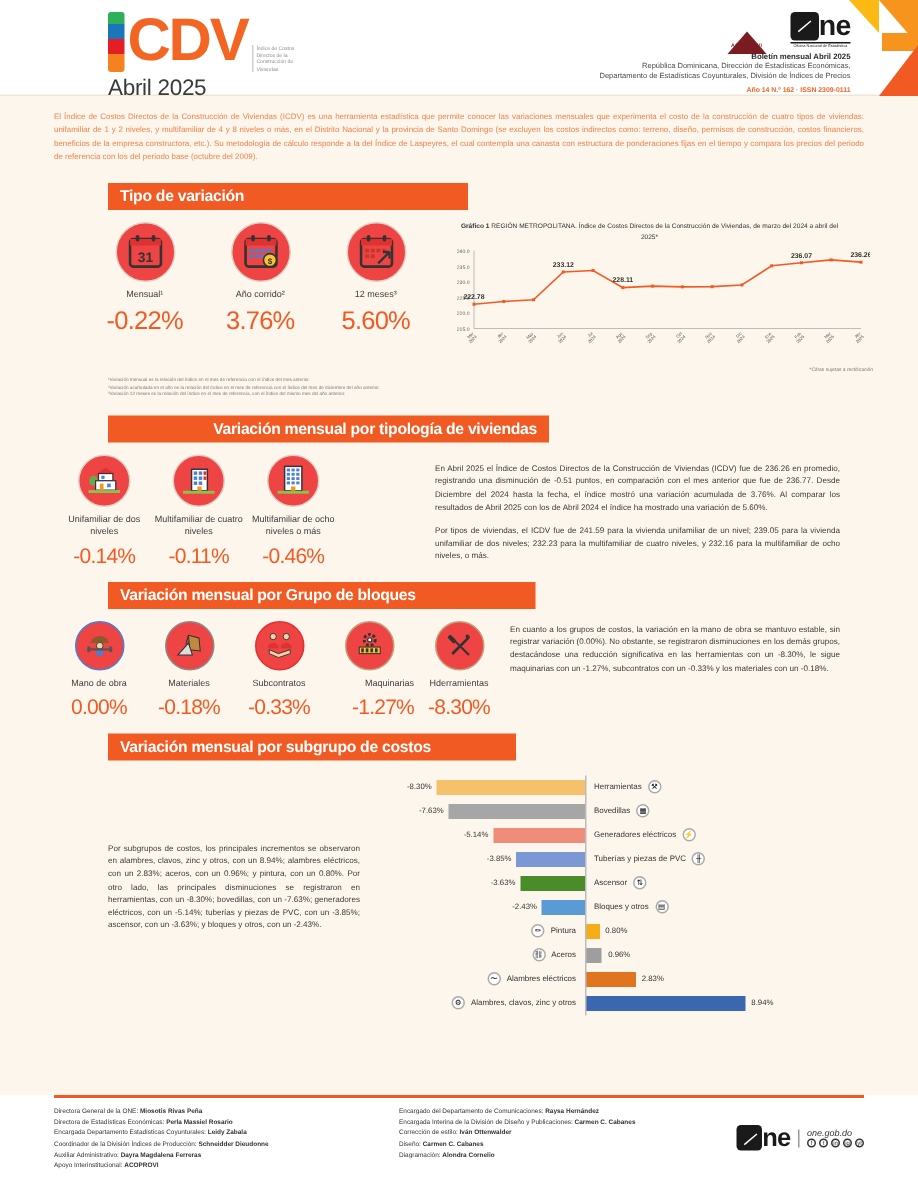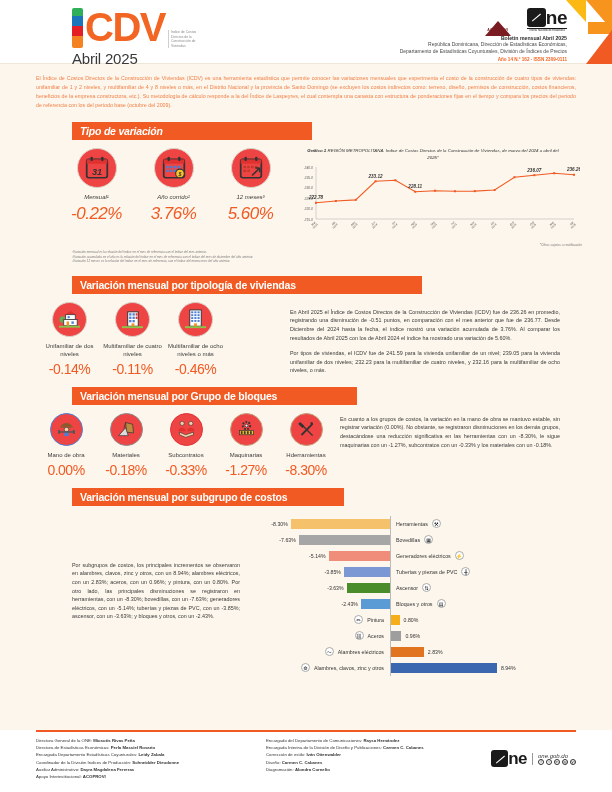--- a/index.html
+++ b/index.html
@@ -77,21 +77,21 @@
   .intro {
     margin: 10px 36px 0 36px; font-size: 5.3px; line-height: 9px;
     color: #f0824a; text-align: justify;
   }
 
   
   .sec-bar {
     background: #f15a22; color: #fff; font-size: 10.5px; font-weight: bold;
     padding: 3px 8px; margin: 0 0 0 72px; width: 240px; letter-spacing: -.2px;
   }
-  .sec-bar.wide { width: 350px; }
+  .sec-bar.wide { width: 294px; text-align: right; }
   .sec-bar.wide2 { width: 285px; }
   .sec-bar.wide3 { width: 272px; }
 
   
   .stats-row { display: flex; }
   .stat { text-align: center; }
   .circ {
     width: 40px; height: 40px; border-radius: 50%; border: 1.6px solid #d9d2c6;
     margin: 0 auto; display: flex; align-items: center; justify-content: center;
     background: #ef4444;
@@ -183,21 +183,21 @@
     <div class="corner">
       <i class="c1"></i>
         <i class="c4"></i>
         <i class="c2"></i>
         <i class="c3"></i>
     </div>
   </div>
 
   <div class="intro">El Índice de Costos Directos de la Construcción de Viviendas (ICDV) es una herramienta estadística que permite conocer las variaciones mensuales que experimenta el costo de la construcción de cuatro tipos de viviendas: unifamiliar de 1 y 2 niveles, y multifamiliar de 4 y 8 niveles o más, en el Distrito Nacional y la provincia de Santo Domingo (se excluyen los costos indirectos como: terreno, diseño, permisos de construcción, costos financieros, beneficios de la empresa constructora, etc.). Su metodología de cálculo responde a la del Índice de Laspeyres, el cual contempla una canasta con estructura de ponderaciones fijas en el tiempo y compara los precios del periodo de referencia con los del periodo base (octubre del 2009).</div>
 
-  <div style="margin-top:12px;font-style:italic;">
+  <div style="margin-top:12px;">
     <div class="sec-bar">Tipo de variación</div>
 
     <div style="display:flex; margin-top:8px;">
 
       <div style="width:290px; padding-left:58px;">
         <div class="stats-row">
           <div class="stat" style="width:77px;">
             <div class="circ">
               <svg width="26" height="26" viewBox="0 0 24 24">
                 <rect x="2.5" y="4" width="19" height="17" rx="2" fill="none" stroke="#333" stroke-width="1.6"></rect>
@@ -476,21 +476,21 @@
                 <circle cx="7" cy="5" r="2.4" fill="#f3d0a7" stroke="#333" stroke-width=".7"></circle>
                 <circle cx="17" cy="5" r="2.4" fill="#f3d0a7" stroke="#333" stroke-width=".7"></circle>
                 <path d="M3 12 Q7 7.5 11 12 L11 14 L3 14 Z" fill="#e03131"></path>
                 <path d="M13 12 Q17 7.5 21 12 L21 14 L13 14 Z" fill="#e03131"></path>
                 <path d="M4 15 L11 18 L20 15 L20 18 L11 21 L4 18 Z" fill="#f3d0a7" stroke="#333" stroke-width=".7"></path>
               </svg>
             </div>
             <div class="stat-label">Subcontratos</div>
             <div class="stat-val small-val">-0.33%</div>
           </div>
-          <div class="stat" style="width:60px;">
+          <div class="stat" style="width:60px;text-align:right;">
             <div class="circ" style="width:33px;height:33px;border-color:#c0a17a;">
               <svg width="21" height="21" viewBox="0 0 24 24">
                 <circle cx="12" cy="7.5" r="4.2" fill="none" stroke="#333" stroke-width="2.2" stroke-dasharray="2 1.6"></circle>
                 <circle cx="12" cy="7.5" r="1.6" fill="#fff" stroke="#333" stroke-width=".9"></circle>
                 <rect x="4" y="13" width="16" height="5" fill="#f7c42b" stroke="#333" stroke-width=".8"></rect>
                 <g fill="#333">
                   <rect x="5.5" y="14" width="2" height="3"></rect>
                     <rect x="9" y="14" width="2" height="3"></rect>
                   <rect x="12.5" y="14" width="2" height="3"></rect>
                     <rect x="16" y="14" width="2" height="3"></rect>

